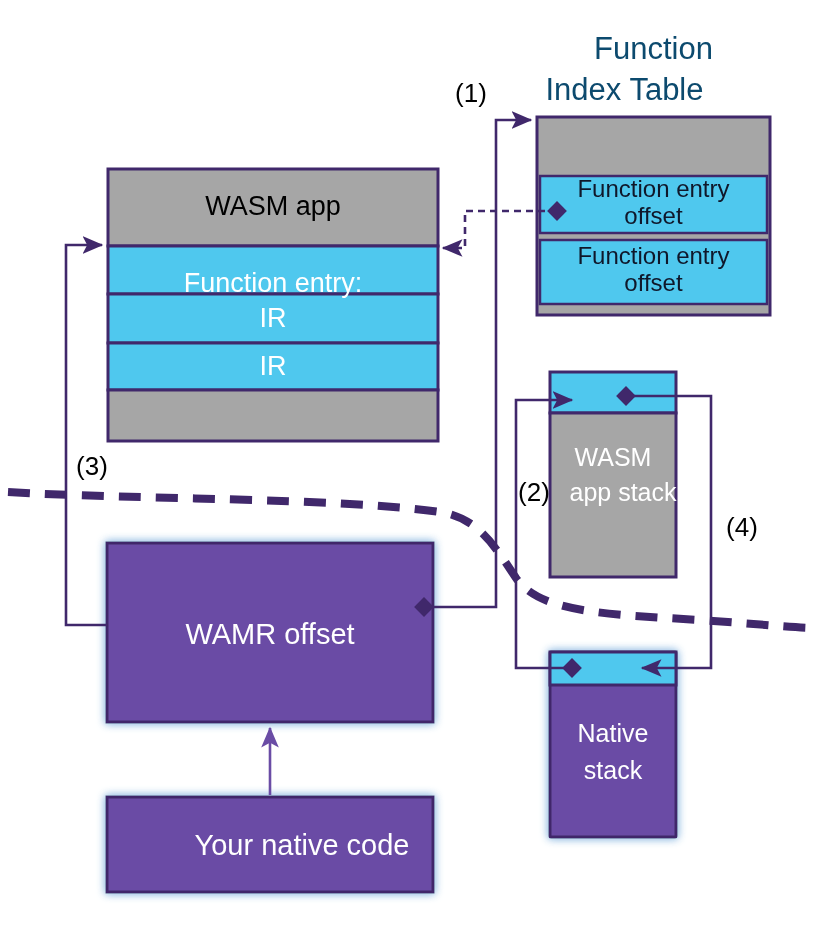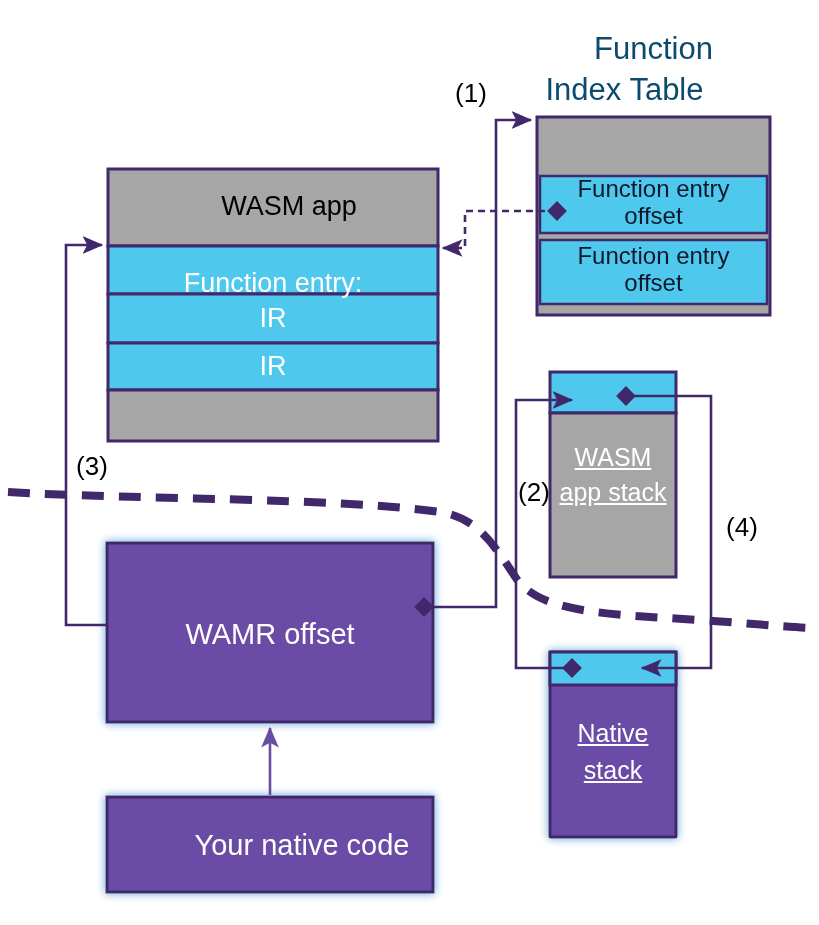--- a/index.html
+++ b/index.html
@@ -34,34 +34,32 @@
     font-size: 31px;
     color: #0c4a6e;
   }
   .t-step {
     font-size: 26px;
     color: #000000;
   }
   .t-dark {
     font-size: 27px;
     color: #000000;
-    padding-left: 16px;
   }
   .t-light {
     font-size: 27px;
     color: #ffffff;
   }
   .t-small-light {
     font-size: 24px;
     color: #0f172a;
   }
   .t-stack {
     font-size: 25px;
     color: #ffffff;
-    text-decoration: underline;
   }
 </style>
 </head>
 <body>
 
 <div id="canvas">
 
   <svg class="layer" viewBox="0 0 819 925" xmlns="http://www.w3.org/2000/svg">
     <defs>
       <marker id="arrowSolid" markerWidth="9" markerHeight="9" refX="7.5" refY="4" orient="auto" markerUnits="strokeWidth">
@@ -152,21 +150,21 @@
   <div class="txt t-light" style="left:108px; top:253px; width:330px;margin-top:15px;">Function entry:</div>
   <div class="txt t-light" style="left:108px; top:303px; width:330px;">IR</div>
   <div class="txt t-light" style="left:108px; top:351px; width:330px;">IR</div>
 
   <div class="txt t-small-light" style="left:540px; top:176px; width:227px;">Function entry
 offset</div>
   <div class="txt t-small-light" style="left:540px; top:243px; width:227px;">Function entry
 offset</div>
 
   <div class="txt t-stack" style="left:550px; top:443px; width:126px;">WASM</div>
-  <div class="txt t-stack" style="left:550px; top:478px; width:126px;">app stack</div>
+  <div class="txt t-stack" style="left:550px; top:478px; width:126px;padding-left:10px;">app stack</div>
 
   <div class="txt t-stack" style="left:550px; top:719px; width:126px;">Native</div>
   <div class="txt t-stack" style="left:550px; top:756px; width:126px;">stack</div>
 
   <div class="txt t-light" style="left:107px; top:618px; width:326px; font-size:29px;">WAMR offset</div>
 
   <div class="txt t-light" style="left:107px; top:829px; width:390px; font-size:29px;">Your native code</div>
 
 </div>
 

